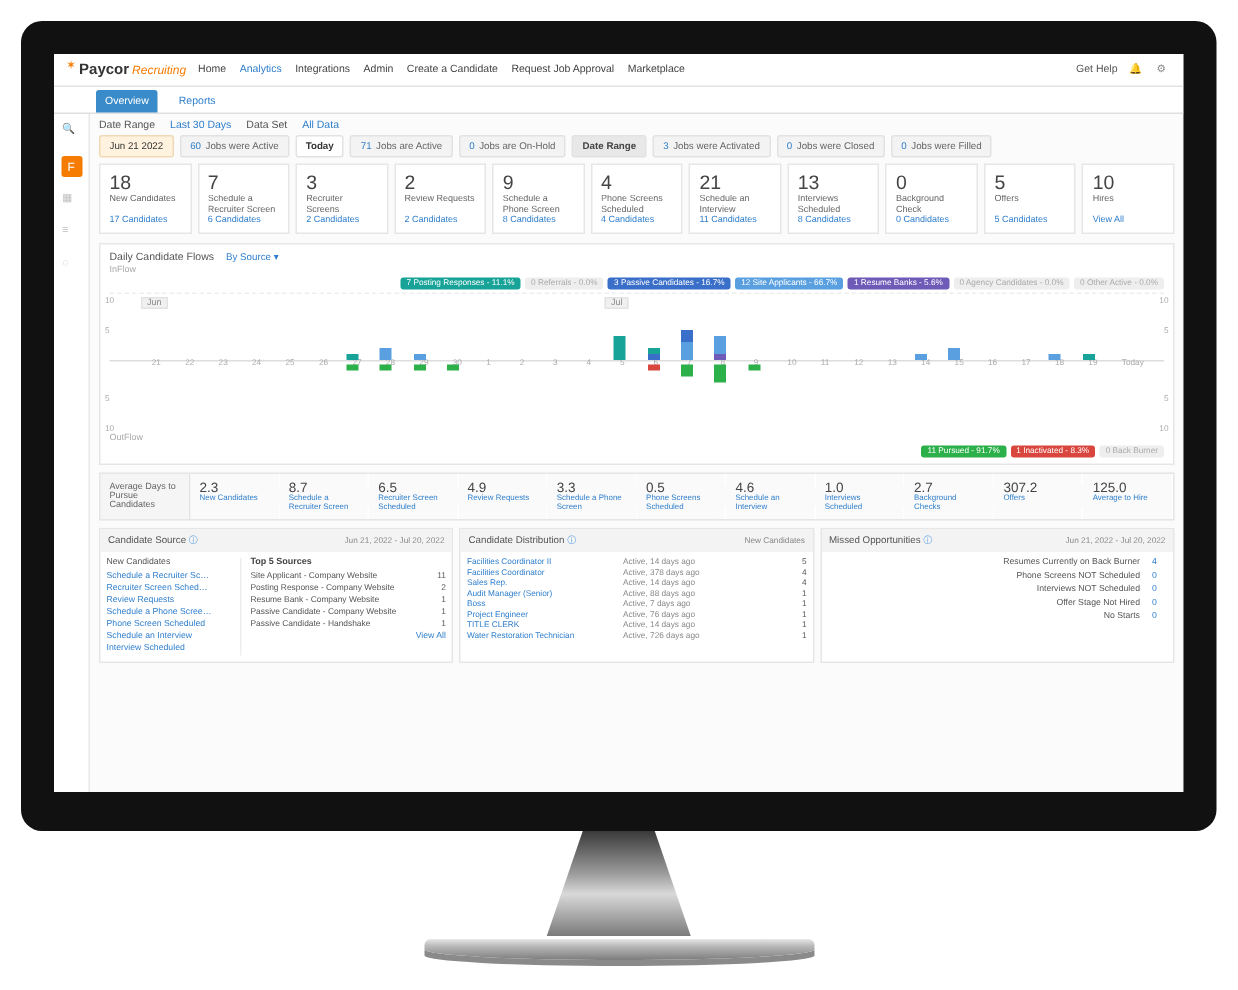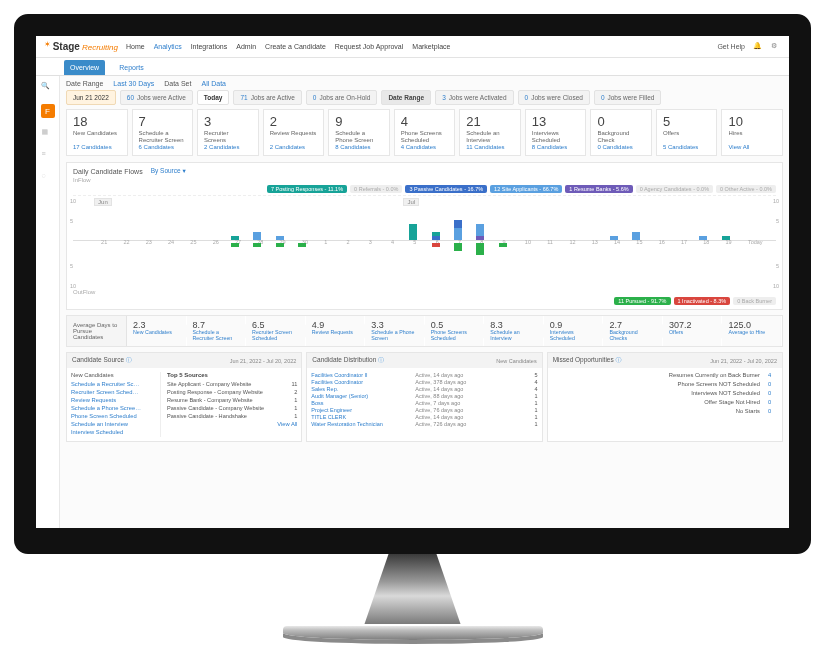--- a/index.html
+++ b/index.html
@@ -101,21 +101,21 @@
 </head>
 <body>
 
 <div class="monitor-wrap">
   <div class="monitor">
     <div class="screen">
 
       <div class="topbar">
         <div class="logo">
           <span class="star">✶</span>
-            <span class="pay">Stage</span>
+            <span class="pay">Paycor</span>
           <span class="rec">Recruiting</span>
         </div>
         <div class="nav">
           <span>Home</span>
           <span class="active">Analytics</span>
           <span>Integrations</span>
           <span>Admin</span>
           <span>Create a Candidate</span>
           <span>Request Job Approval</span>
           <span>Marketplace</span>
@@ -369,25 +369,25 @@
                 </div>
                 <div class="stage">
                   <div class="sn">3.3</div>
                   <div class="sl">Schedule a Phone Screen</div>
                 </div>
                 <div class="stage">
                   <div class="sn">0.5</div>
                   <div class="sl">Phone Screens Scheduled</div>
                 </div>
                 <div class="stage">
-                  <div class="sn">8.3</div>
+                  <div class="sn">4.6</div>
                   <div class="sl">Schedule an Interview</div>
                 </div>
                 <div class="stage">
-                  <div class="sn">0.9</div>
+                  <div class="sn">1.0</div>
                   <div class="sl">Interviews Scheduled</div>
                 </div>
                 <div class="stage">
                   <div class="sn">2.7</div>
                   <div class="sl">Background Checks</div>
                 </div>
                 <div class="stage">
                   <div class="sn">307.2</div>
                   <div class="sl">Offers</div>
                 </div>

